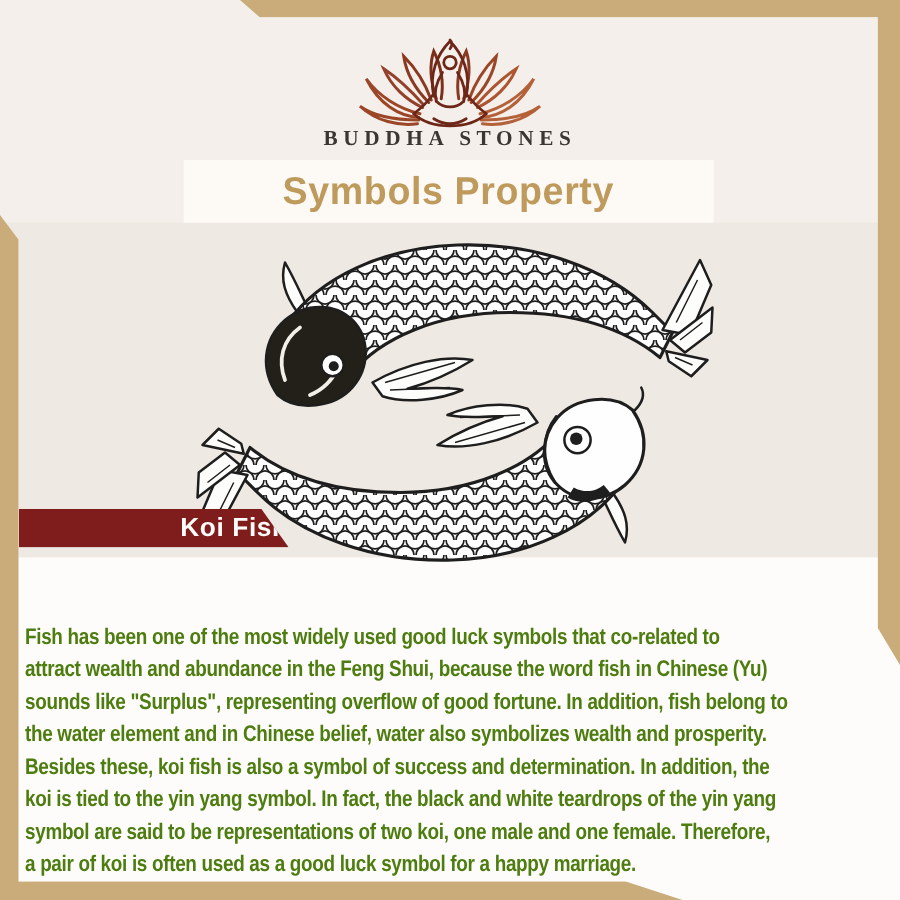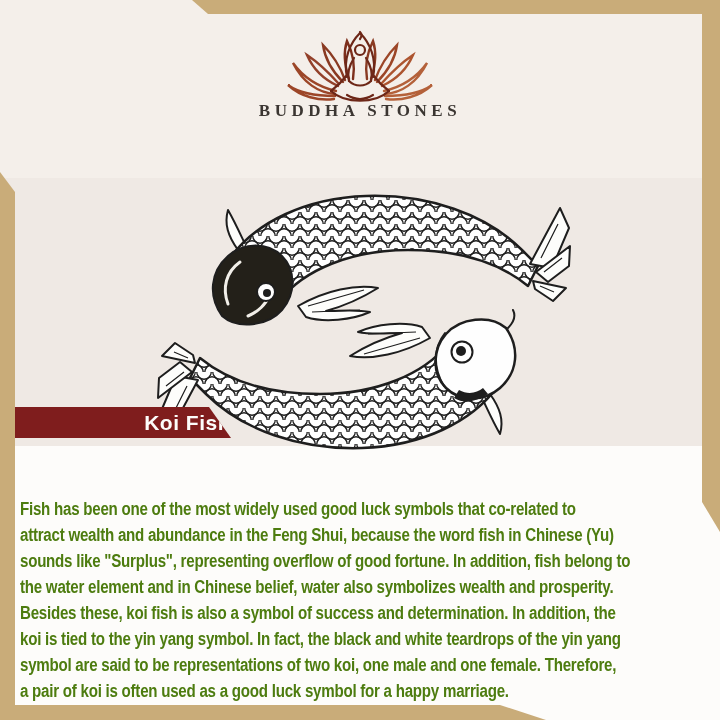--- a/index.html
+++ b/index.html
@@ -98,20 +98,23 @@
       <path class="fig" d="M64,56 C70,62 80,62 86,56"></path>
       <path class="fig" d="M62,50 C56,58 50,63 46,66"></path>
       <path class="fig" d="M88,50 C94,58 100,63 104,66"></path>
       <path class="fig" d="M46,66 C60,79 90,79 104,66"></path>
       <path class="fig" d="M62,70 q13,8 26,0"></path>
     </g>
   </svg>
 
   <div class="brand-name">BUDDHA STONES</div>
 
+  <div class="title-strip">
+    <span>Symbols Property</span>
+  </div>
 
   <svg class="koi-art" viewBox="0 0 416 268" aria-hidden="true">
     <defs>
       <pattern id="sc" patternUnits="userSpaceOnUse" width="16" height="12">
         <rect width="16" height="12" fill="#ffffff"></rect>
         <circle cx="8" cy="0" r="7.2" fill="#ffffff" stroke="#1e1e1e" stroke-width="1.4"></circle>
         <circle cx="0" cy="12" r="7.2" fill="#ffffff" stroke="#1e1e1e" stroke-width="1.4"></circle>
         <circle cx="16" cy="12" r="7.2" fill="#ffffff" stroke="#1e1e1e" stroke-width="1.4"></circle>
       </pattern>
     </defs>

